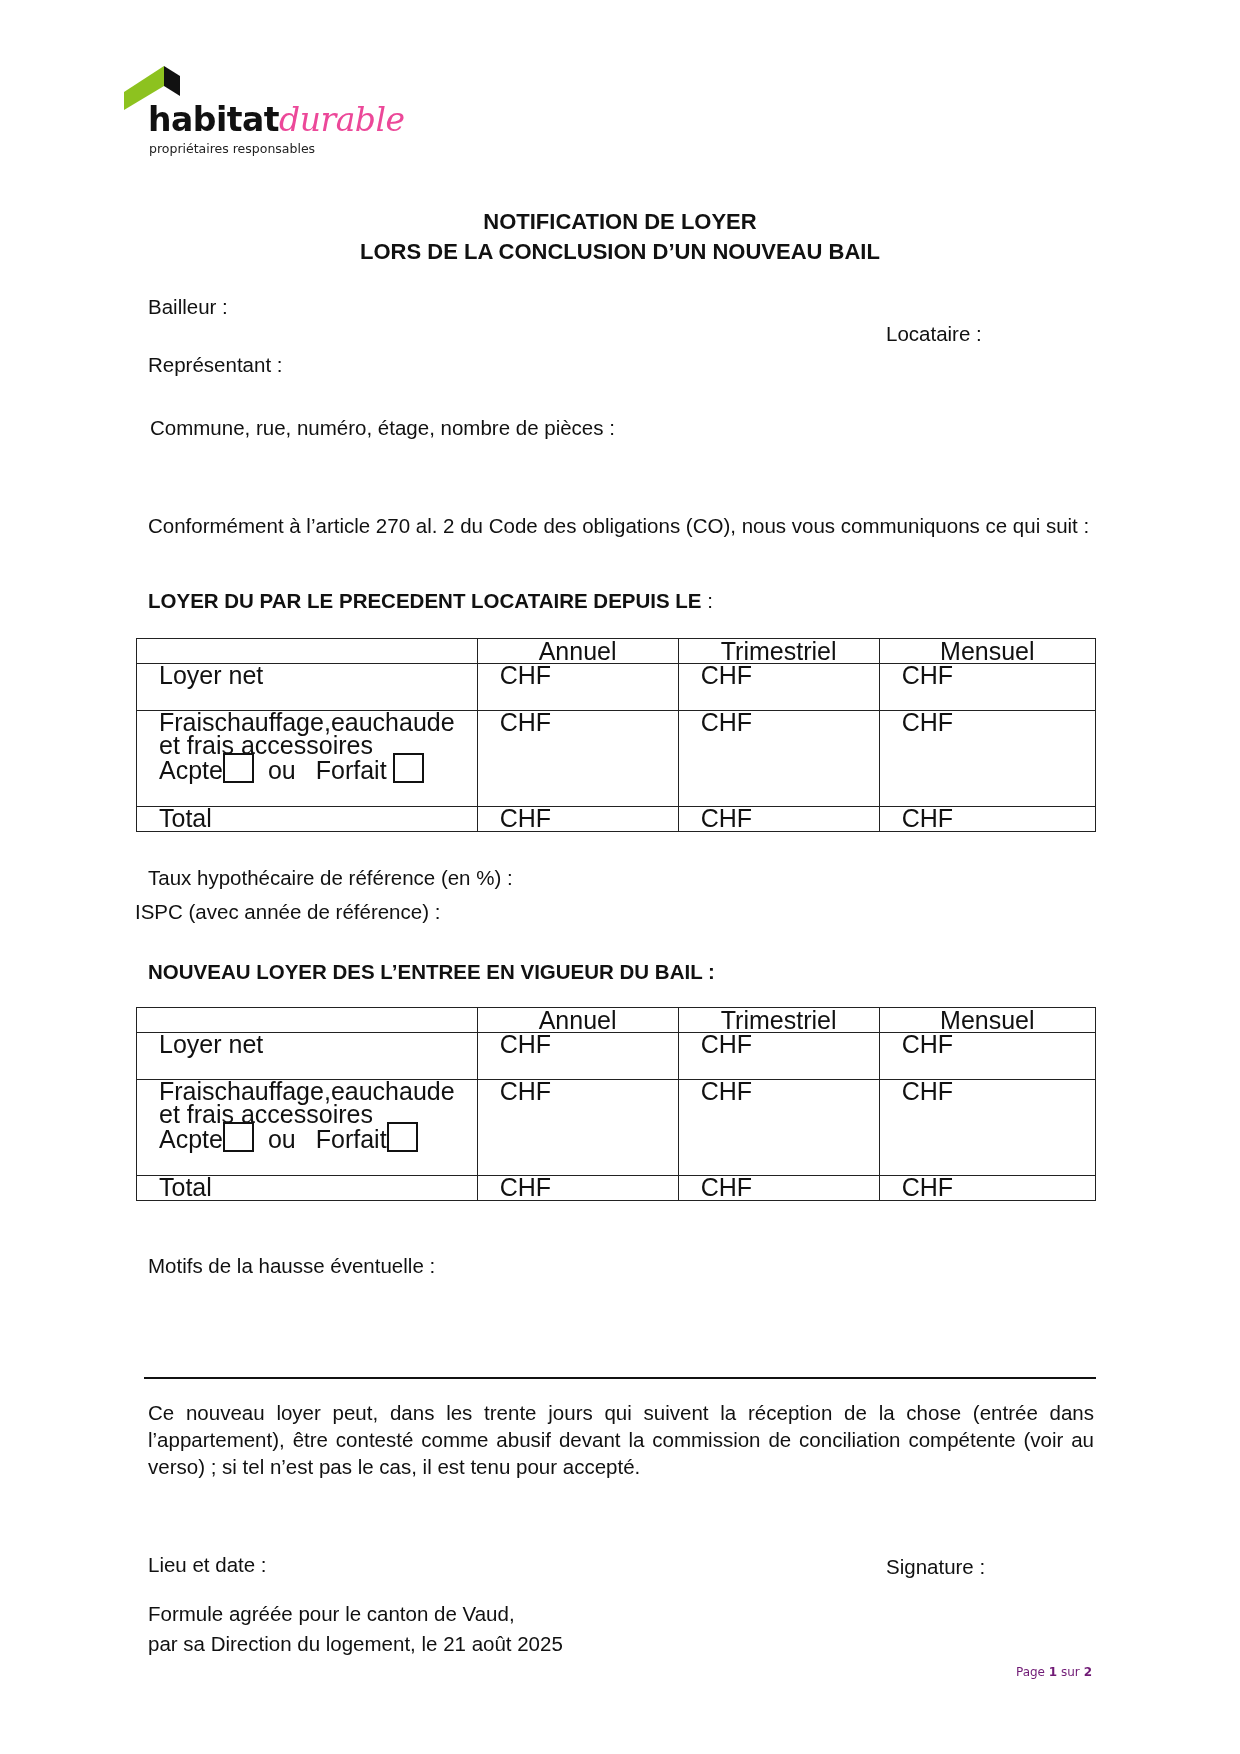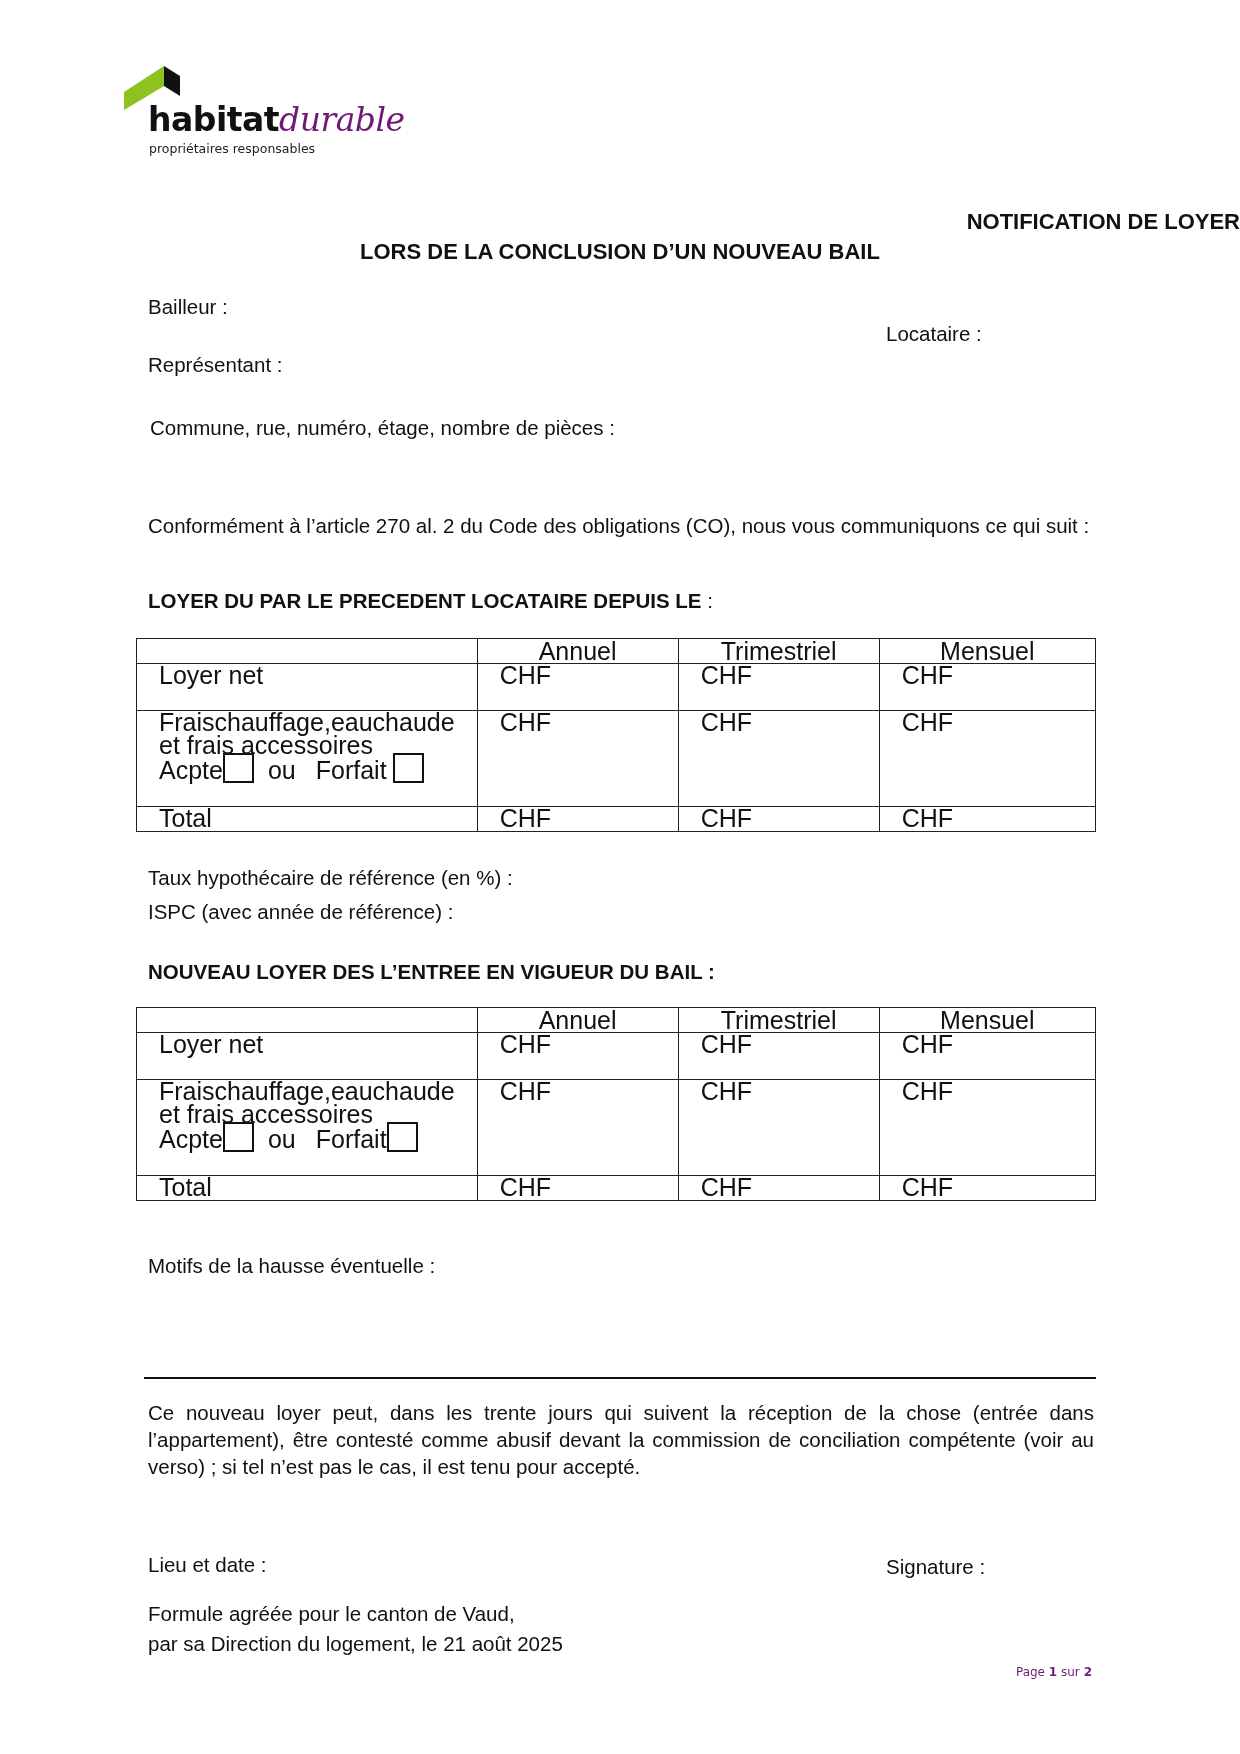--- a/index.html
+++ b/index.html
@@ -6,21 +6,21 @@
   body { width: 1240px; height: 1754px; position: relative; overflow: hidden;
          font-family: "Liberation Sans", sans-serif; color: #111; }
   .abs { position: absolute; white-space: nowrap; }
   .txt { font-size: 20.5px; line-height: 24px; }
 
   
   #logo { position: absolute; left: 120px; top: 60px; width: 260px; height: 100px; }
   #logo svg { position: absolute; left: 0; top: 0; }
   .logo-word { position: absolute; left: 28px; top: 40px; font-size: 33px; line-height: 40px; letter-spacing: -0.5px; }
   .logo-word .b { font-family: "DejaVu Sans", sans-serif; font-weight: bold; color: #111; margin-top: 42px; }
-  .logo-word .i { font-family: "DejaVu Serif", serif; font-style: italic; color: #701a75; }
+  .logo-word .i { font-family: "DejaVu Serif", serif; font-style: italic; color: #ec4899; }
   .logo-tag { position: absolute; left: 29px; top: 81px; font-size: 12.5px; color: #222; font-family: "DejaVu Sans", sans-serif; }
 
   .title { position: absolute; left: 0; width: 1240px; text-align: center; font-weight: bold; font-size: 22px; line-height: 30px; }
 
   .para { position: absolute; left: 148px; width: 946px; font-size: 20.5px; line-height: 27px; text-align: justify; text-align-last: left; }
 
   .heading { font-weight: bold; font-size: 20.5px; }
 
   table.rent { position: absolute; left: 136px; width: 960px; border-collapse: collapse; font-size: 25px; }
   table.rent td { border: 1.5px solid #222; padding: 0 22px; vertical-align: top; line-height: 23px; }
@@ -48,21 +48,21 @@
   <svg width="80" height="50" viewBox="0 0 80 50">
     <polygon points="4,32 44,6 44,26 4,50" fill="#8dc21f"></polygon>
     <polygon points="44,6 60,16 60,36 44,26" fill="#111111"></polygon>
   </svg>
   <div class="logo-word">
     <span class="b">habitat</span><span class="i">durable</span>
   </div>
   <div class="logo-tag">propriétaires responsables</div>
 </div>
 
-<div class="title" style="top:207px;text-align:right;">NOTIFICATION DE LOYER</div>
+<div class="title" style="top:207px;">NOTIFICATION DE LOYER</div>
 <div class="title" style="top:237px;">LORS DE LA CONCLUSION D’UN NOUVEAU BAIL</div>
 
 <div class="abs txt" style="left:148px; top:295px;">Bailleur :</div>
 <div class="abs txt" style="left:886px; top:322px;">Locataire :</div>
 <div class="abs txt" style="left:148px; top:353px;">Représentant :</div>
 <div class="abs txt" style="left:150px; top:416px;">Commune, rue, numéro, étage, nombre de pièces :</div>
 
 <div class="para" style="top:512px;">Conformément à l’article 270 al. 2 du Code des obligations (CO), nous vous communiquons ce qui suit :</div>
 
 <div class="abs txt" style="left:148px; top:589px;">
@@ -110,21 +110,21 @@
   <tr class="r-total">
     <td>Total</td>
     <td>CHF</td>
     <td>CHF</td>
     <td>CHF</td>
   </tr>
 </tbody>
   </table>
 
 <div class="abs txt" style="left:148px; top:866px;">Taux hypothécaire de référence (en %) :</div>
-<div class="abs txt" style="left:148px; top:900px;text-align:right;">ISPC (avec année de référence) :</div>
+<div class="abs txt" style="left:135px; top:900px;text-align:right;">ISPC (avec année de référence) :</div>
 
 <div class="abs txt heading" style="left:148px; top:960px;">NOUVEAU LOYER DES L’ENTREE EN VIGUEUR DU BAIL :</div>
 
 <table class="rent" style="top:1007px;">
   <tbody>
       <tr class="r-hdr">
     <td class="hdr c0"></td>
     <td class="hdr c1">Annuel</td>
     <td class="hdr c2">Trimestriel</td>
     <td class="hdr c3">Mensuel</td>

